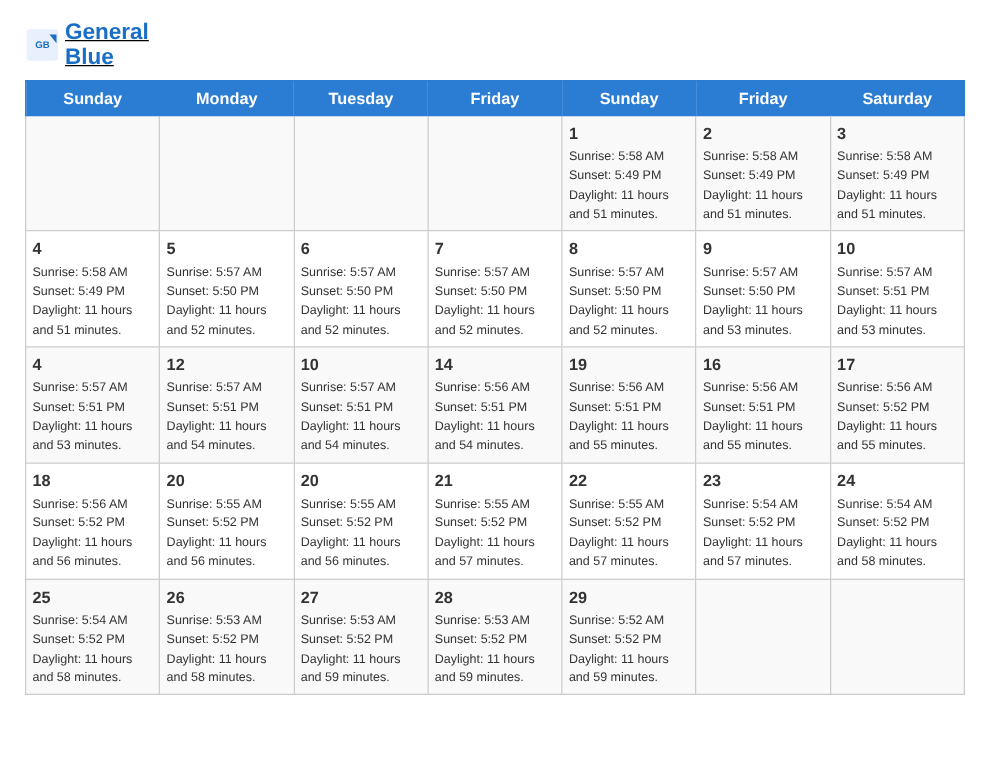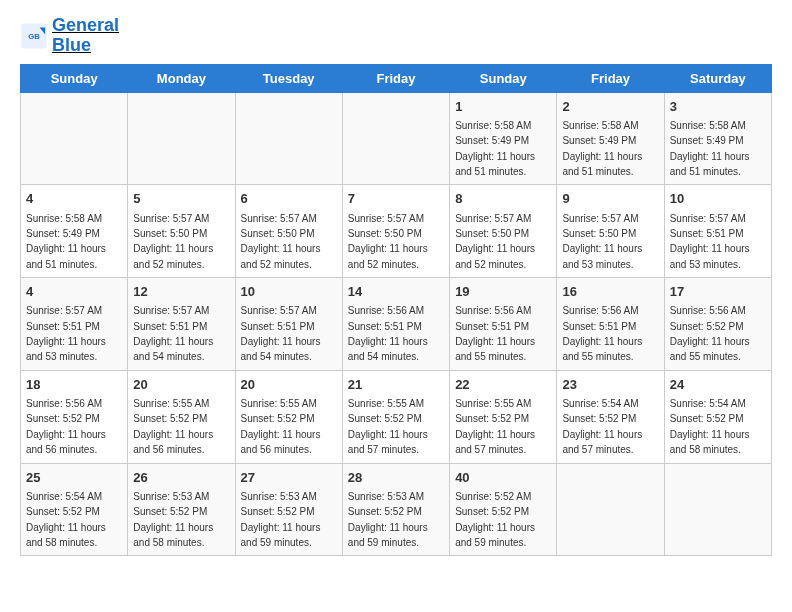--- a/index.html
+++ b/index.html
@@ -234,21 +234,21 @@
 Daylight: 11 hours
 and 58 minutes.</span></td>
         <td><span class="day-num">27</span><span class="day-info" style="white-space: pre-line;">Sunrise: 5:53 AM
 Sunset: 5:52 PM
 Daylight: 11 hours
 and 59 minutes.</span></td>
         <td><span class="day-num">28</span><span class="day-info" style="white-space: pre-line;">Sunrise: 5:53 AM
 Sunset: 5:52 PM
 Daylight: 11 hours
 and 59 minutes.</span></td>
-        <td><span class="day-num">40</span><span class="day-info" style="white-space: pre-line;">Sunrise: 5:52 AM
+        <td><span class="day-num">29</span><span class="day-info" style="white-space: pre-line;">Sunrise: 5:52 AM
 Sunset: 5:52 PM
 Daylight: 11 hours
 and 59 minutes.</span></td>
         <td class="empty-cell"></td>
         <td class="empty-cell"></td>
       </tr>
     </tbody>
 </table>
 
 </body></html>

